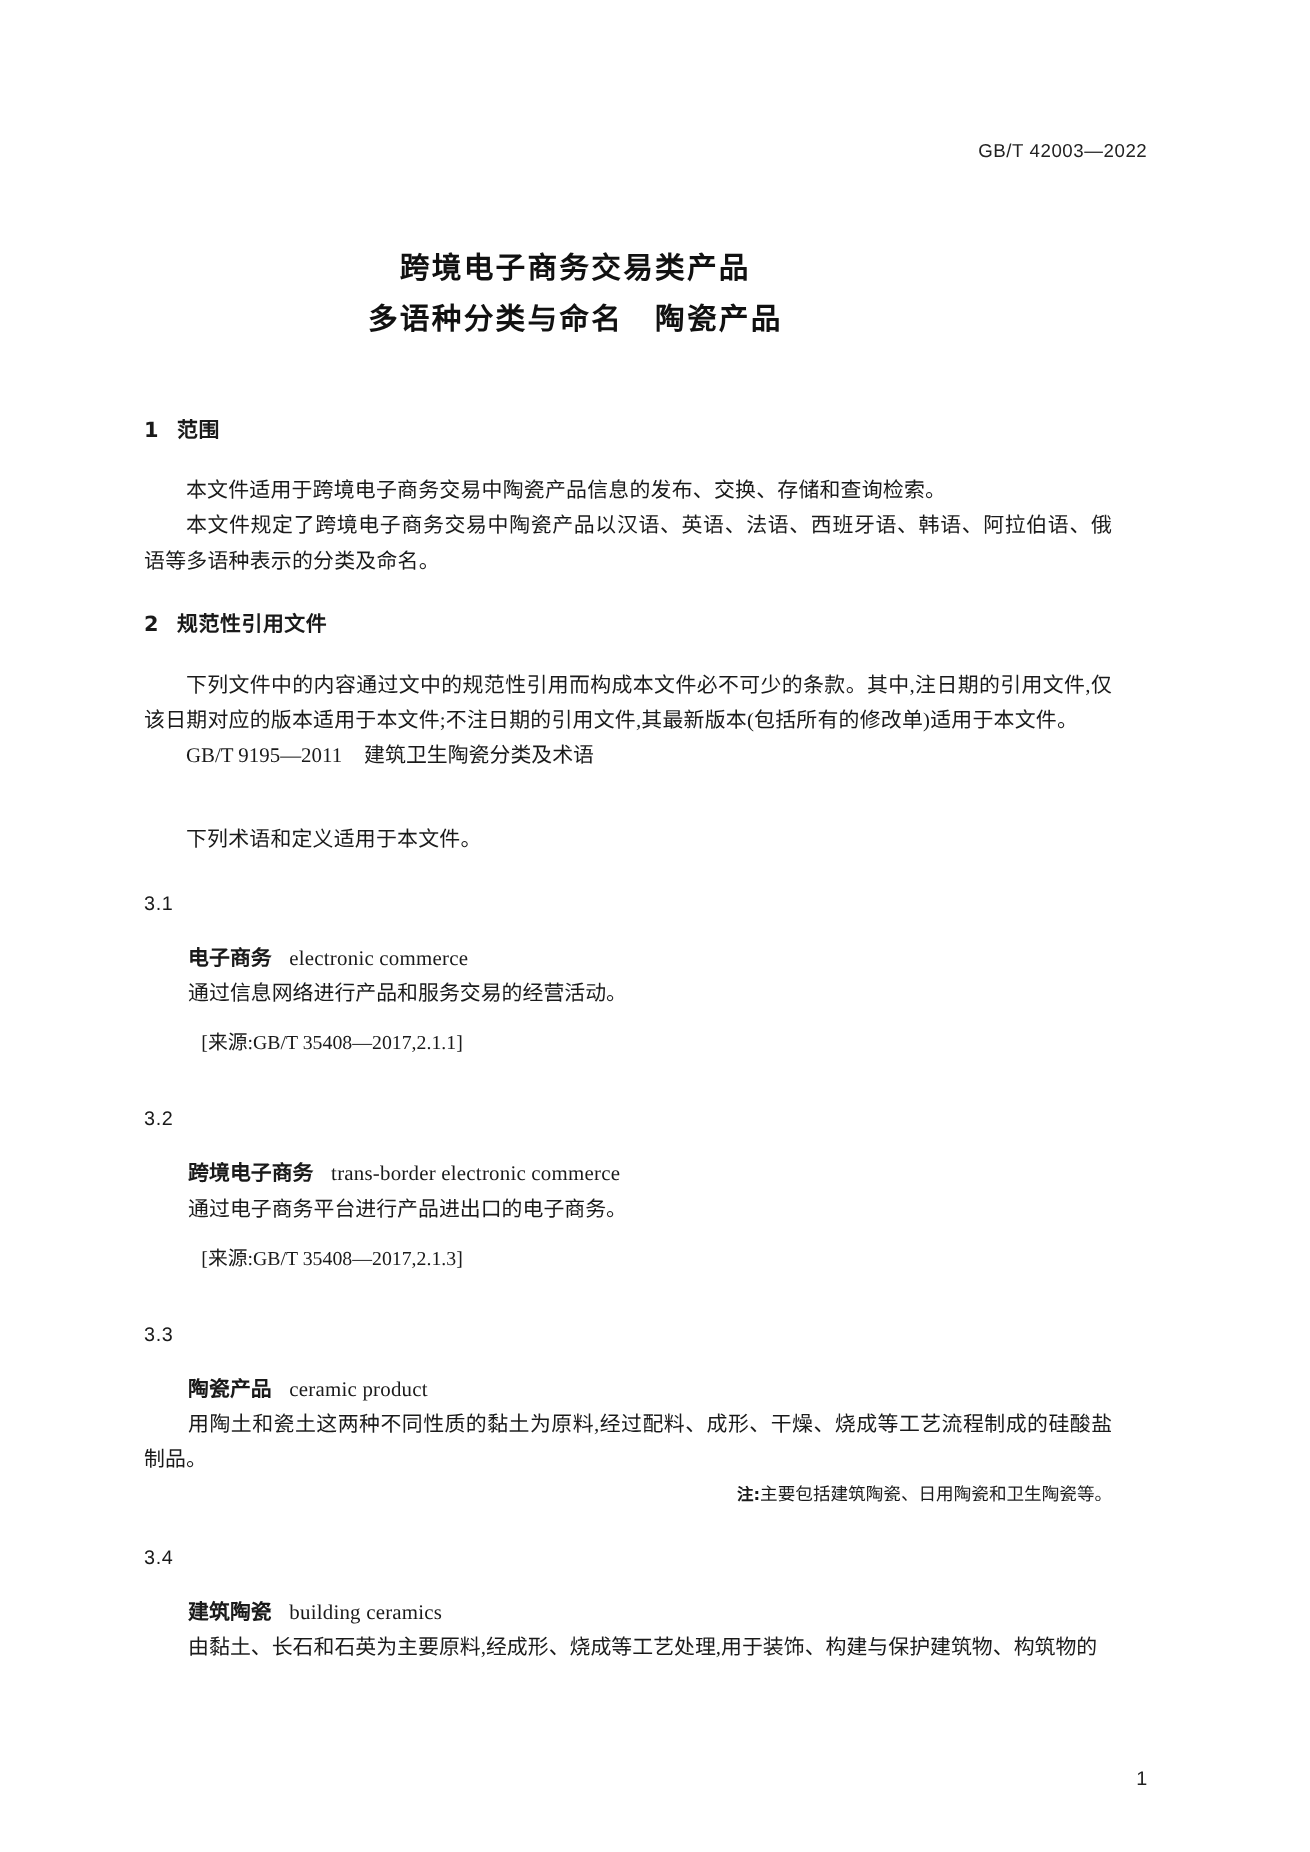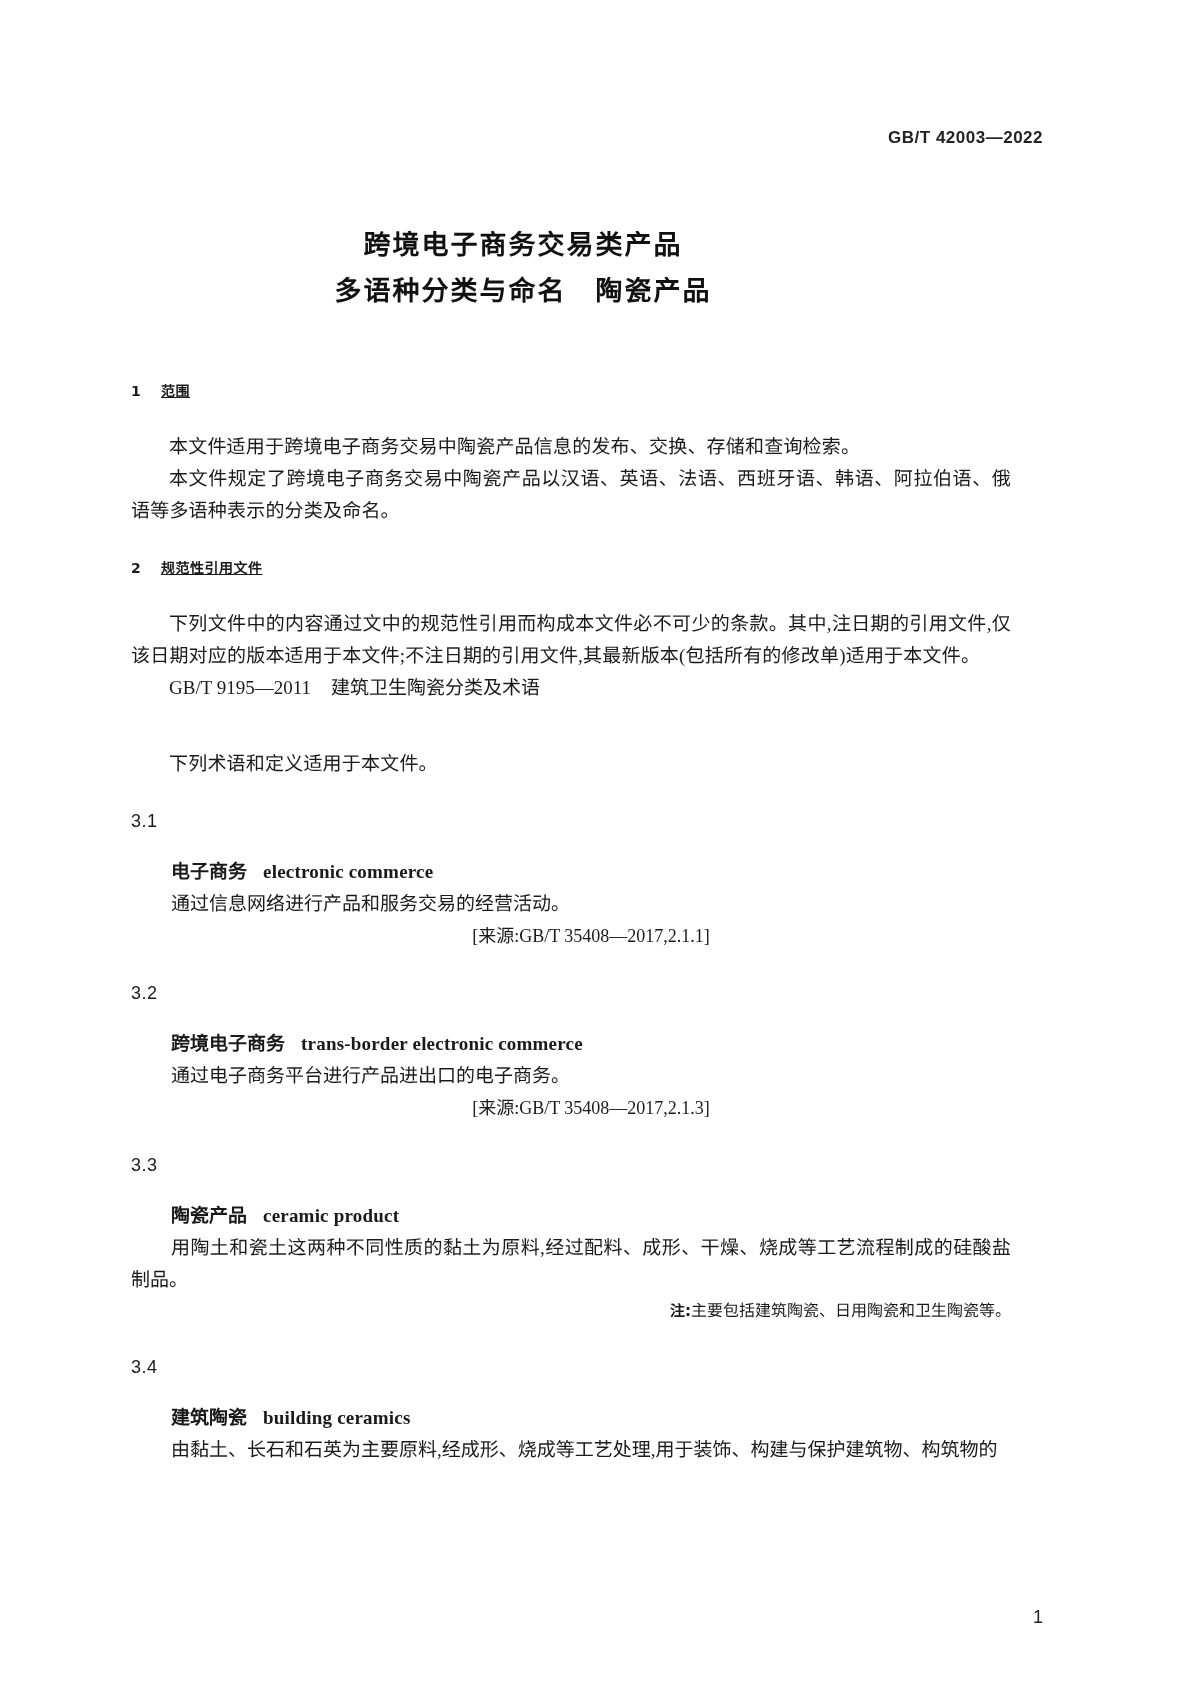--- a/index.html
+++ b/index.html
@@ -25,21 +25,20 @@
 
   
   .header {
     position: absolute;
     top: 128px;
     right: 148px;
     font-family: "Liberation Sans", "DejaVu Sans", sans-serif;
     font-size: 17px;
     letter-spacing: 0.5px;
     color: #222;
-    font-weight: bold;
   }
 
   
   .title-block {
     position: absolute;
     top: 222px;
     left: 0;
     width: 1046px;
     text-align: center;
     font-family: "DejaVu Sans", "Liberation Sans", sans-serif;
@@ -59,24 +58,23 @@
     left: 131px;
     width: 880px;
     font-size: 19px;
     line-height: 31px;
     color: #1a1a1a;
   }
 
   .clause-head {
     font-family: "DejaVu Sans", "Liberation Sans", sans-serif;
     font-weight: bold;
-    font-size: 14px;
+    font-size: 19px;
     letter-spacing: 0.5px;
     margin: 0 0 6px 0;
-    text-decoration: underline;
   }
   .clause-head .num {
     display: inline-block;
     min-width: 30px;
   }
 
   .para {
     margin: 0;
     text-indent: 2em;
     text-align: justify;
@@ -106,38 +104,37 @@
   }
   .term-title {
     font-family: "DejaVu Sans", "Liberation Sans", sans-serif;
     font-weight: bold;
     font-size: 19px;
     margin: 0;
     line-height: 32px;
   }
   .term-title .en {
     font-family: "Liberation Serif", "DejaVu Serif", serif;
-    font-weight: bold;
+    font-weight: normal;
     margin-left: 16px;
     letter-spacing: 0.2px;
   }
   .term-def {
     margin: 0;
     line-height: 32px;
     text-align: justify;
   }
   .term-def.outdent {
     margin-left: -40px;
     text-indent: 40px;
   }
   .term-source {
-    margin: 0;
+    margin: 12px;
     line-height: 32px;
     font-size: 18px;
-    text-align: center;
   }
   .term-note {
     margin: 0;
     margin-left: 14px;
     font-size: 16px;
     line-height: 30px;
     text-align: right;
   }
   .term-note .lbl {
     font-family: "DejaVu Sans", "Liberation Sans", sans-serif;

